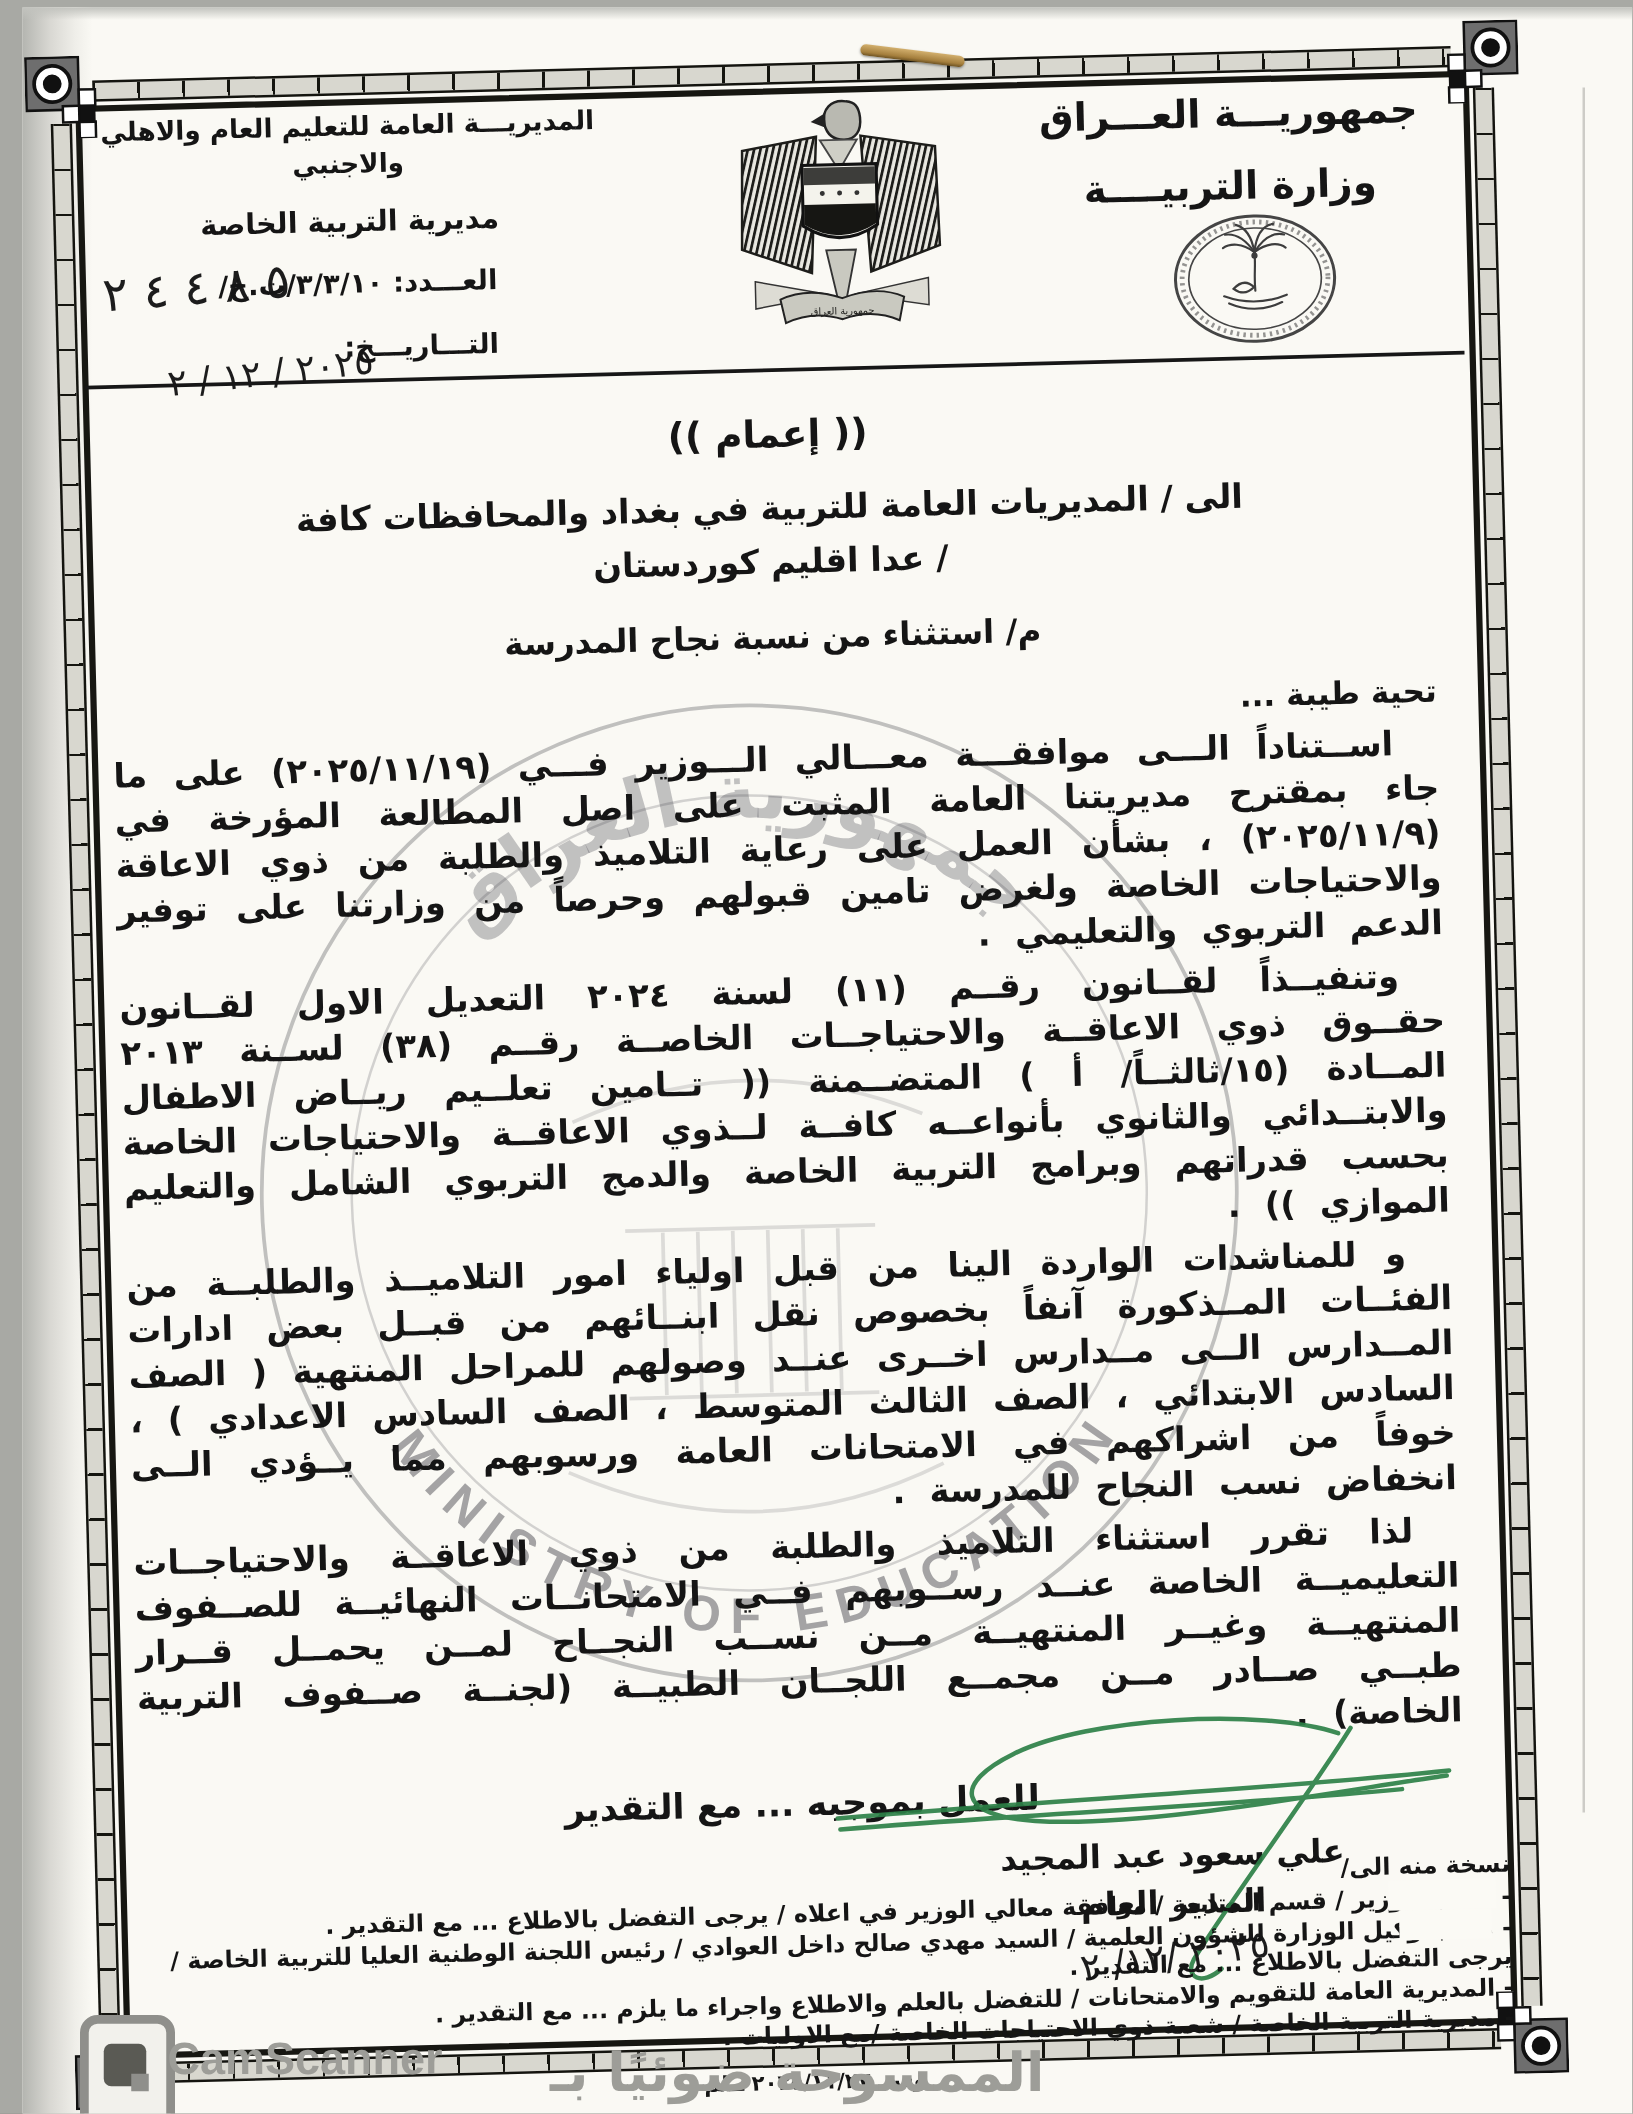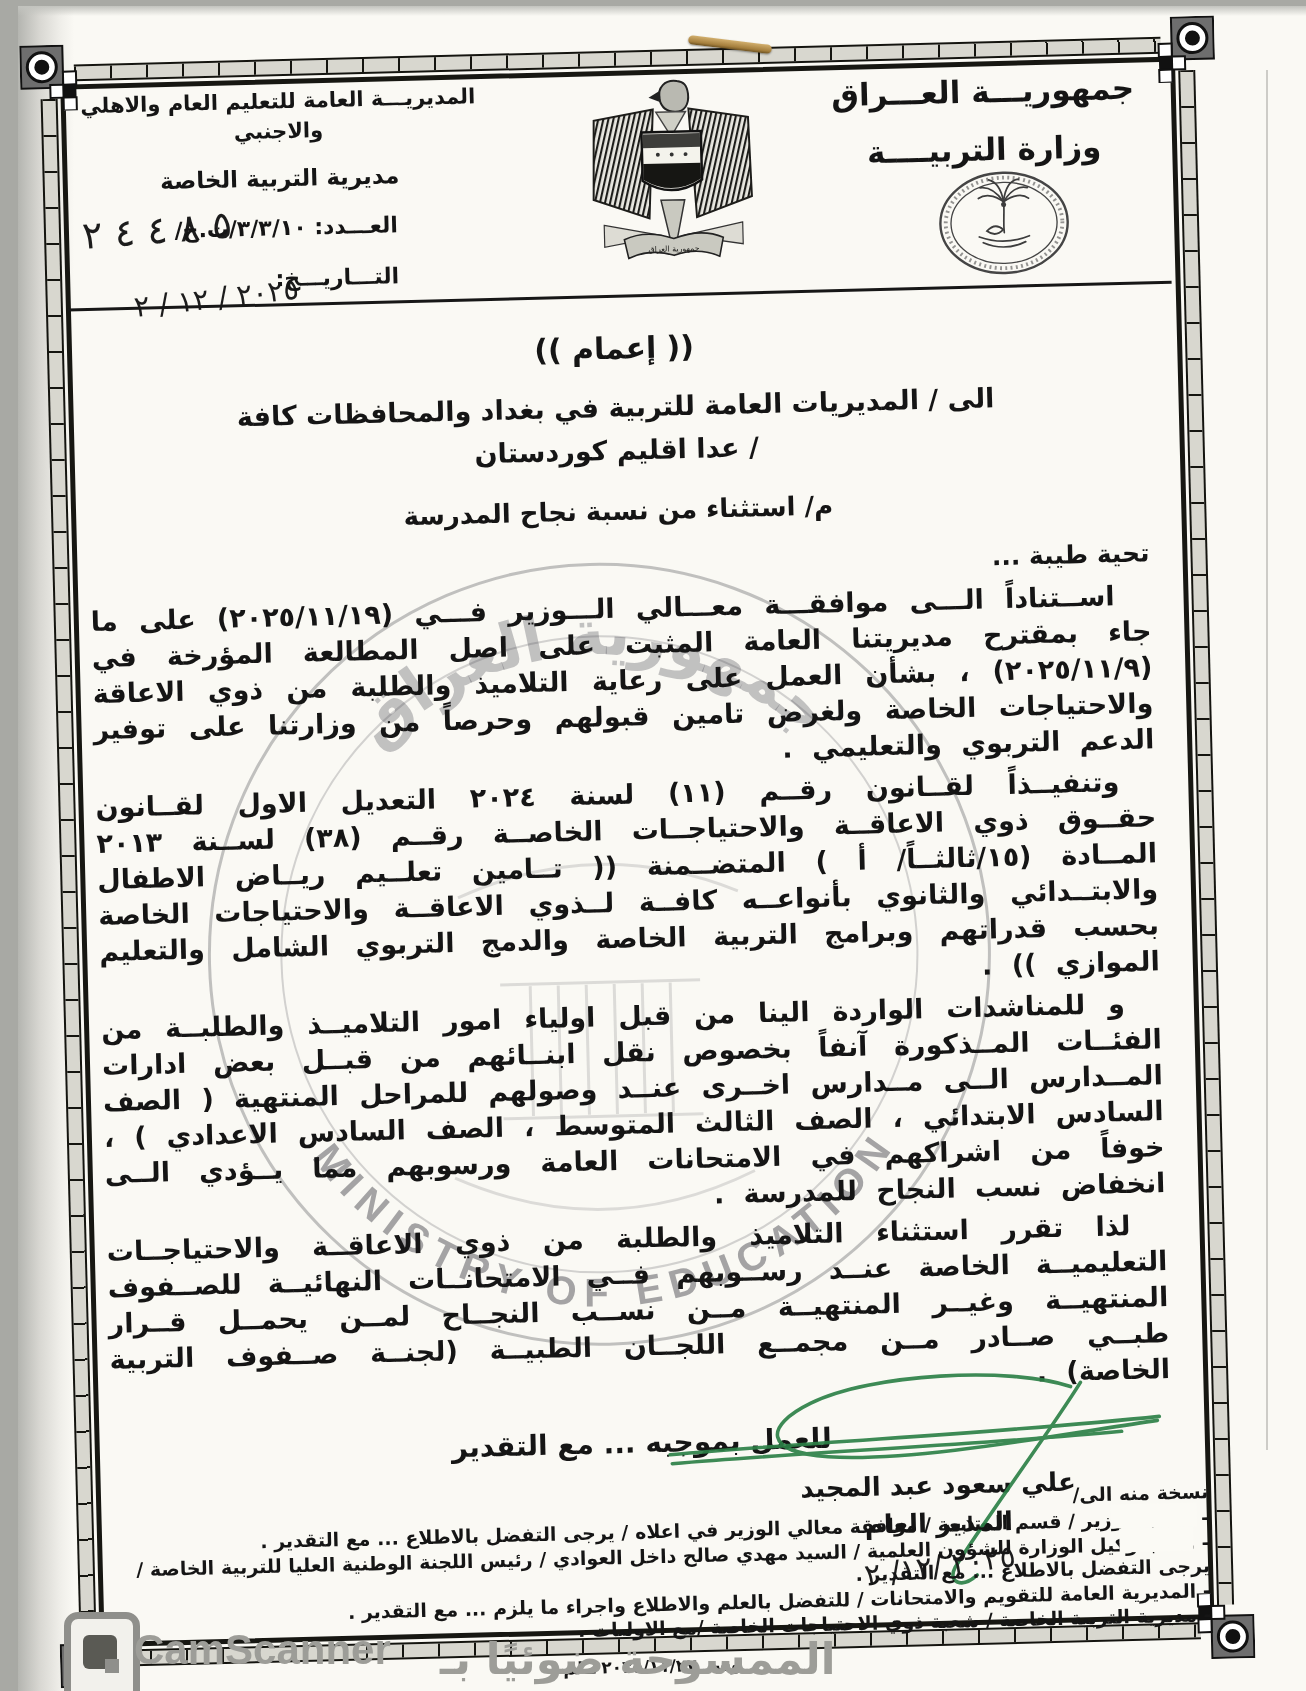--- a/index.html
+++ b/index.html
@@ -79,21 +79,21 @@
   #fastener{position:absolute;left:688px;top:40px;width:84px;height:9px;border-radius:5px;
             background:linear-gradient(180deg,#d2af6d 0,#a57f3d 70%,#6e5323 100%);
             transform:rotate(7deg);box-shadow:0 1px 2px rgba(0,0,0,.4);z-index:5;}
   
   #cs-overlay{position:absolute;left:0;top:0;width:100%;height:100%;z-index:20;pointer-events:none;}
   #cs-logo{position:absolute;left:64px;top:1612px;width:62px;height:95px;border:7px solid #8f8f8b;
            border-radius:14px;background:#f2f1ec;}
   #cs-logo .sq{position:absolute;left:12px;top:16px;width:34px;height:34px;background:#5a5a54;border-radius:6px;}
   #cs-logo .sq2{position:absolute;left:34px;top:40px;width:14px;height:14px;background:#8f8f8b;}
   #cs-latin{position:absolute;left:134px;top:1626px;font-family:"Liberation Sans",sans-serif;
-            font-size:42px;font-weight:700;color:#9d9d98;}
+            font-size:36px;font-weight:700;color:#9d9d98;}
   #cs-arabic{position:absolute;left:440px;top:1634px;font-size:43px;font-weight:700;color:#9d9d98;direction:rtl;}
 </style>
 </head>
 <body>
 
 <div id="canvas">
 
   <div id="paper">
     <div class="left-edge"></div>
     <div class="top-edge"></div>

